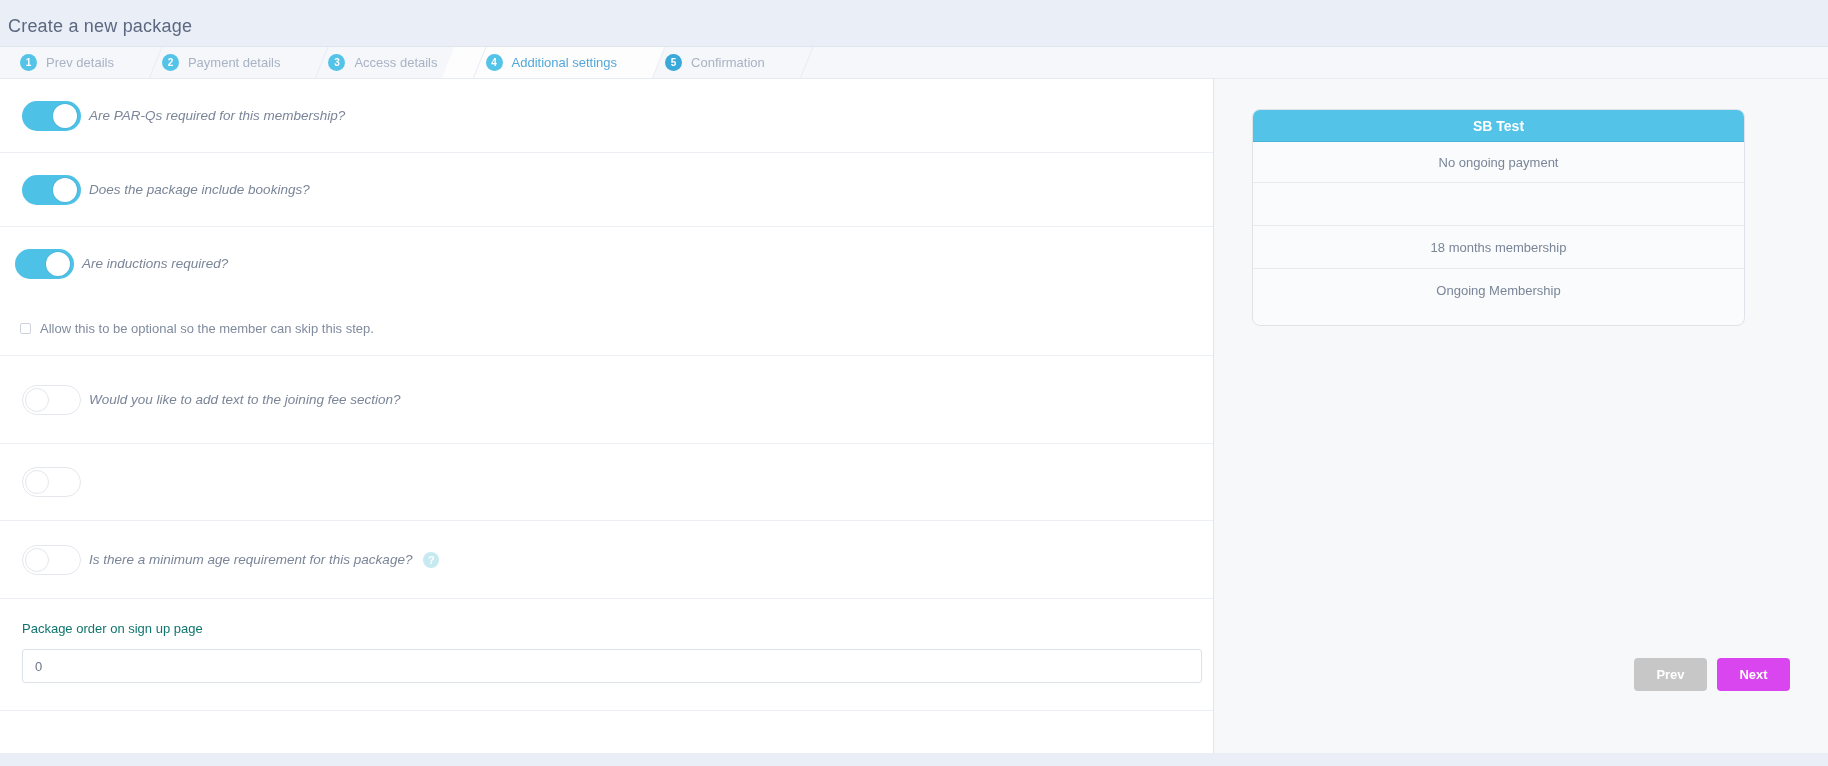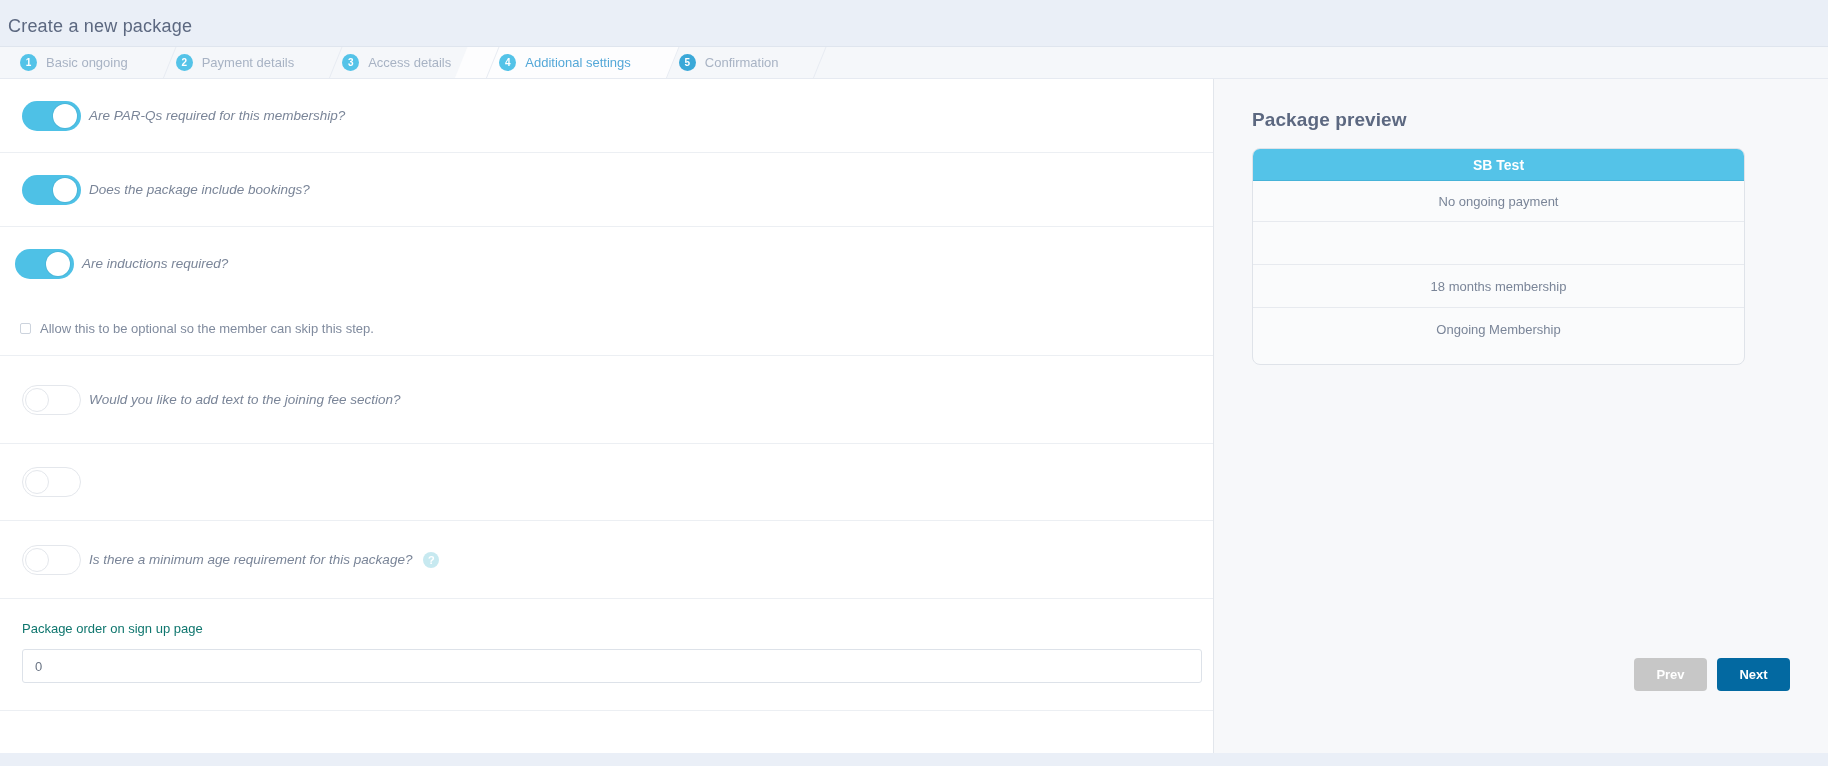--- a/index.html
+++ b/index.html
@@ -257,31 +257,31 @@
     height: 33px;
     min-width: 73px;
     border: none;
     border-radius: 4px;
     font-size: 13px;
     font-weight: bold;
     cursor: pointer;
     font-family: "Liberation Sans", sans-serif;
   }
   .btn-prev { background: #c7c7c7; color: #ffffff; }
-  .btn-next { background: #0369a1; color: #ffffff; }
+  .btn-next { background: #d946ef; color: #ffffff; }
 </style>
 </head>
 <body>
 
 <div class="page-title">Create a new package</div>
 
 <div class="wizard">
   <div class="step">
     <span class="num">1</span>
-    <span class="slabel">Basic ongoing</span>
+    <span class="slabel">Prev details</span>
   </div>
   <div class="step">
     <span class="num">2</span>
     <span class="slabel">Payment details</span>
   </div>
   <div class="step">
     <span class="num">3</span>
     <span class="slabel">Access details</span>
   </div>
   <div class="step active">
@@ -347,21 +347,20 @@
 
     <div class="row r7">
       <div class="field-label">Package order on sign up page</div>
       <input class="text-input" type="text" value="0" style="">
     </div>
 
     <div class="row r8"></div>
   </div>
 
   <div class="preview-col">
-    <div class="preview-title">Package preview</div>
 
     <div class="preview-card">
       <div class="pc-head">SB Test</div>
       <div class="pc-row h1">No ongoing payment</div>
       <div class="pc-row h2"></div>
       <div class="pc-row h3">18 months membership</div>
       <div class="pc-row h4">Ongoing Membership</div>
     </div>
 
     <div class="btn-bar">

